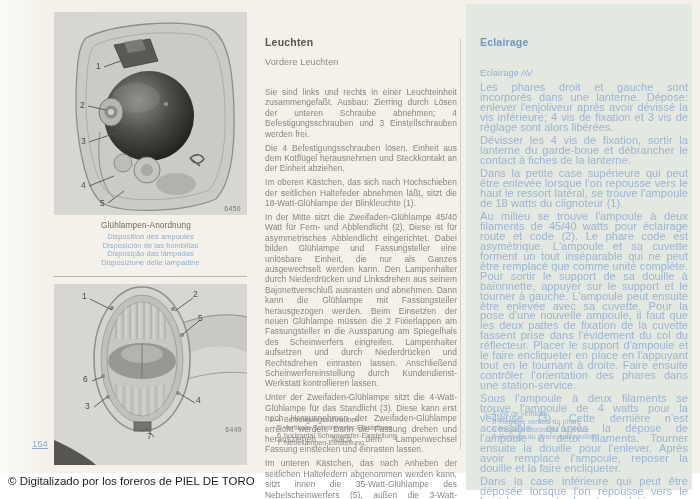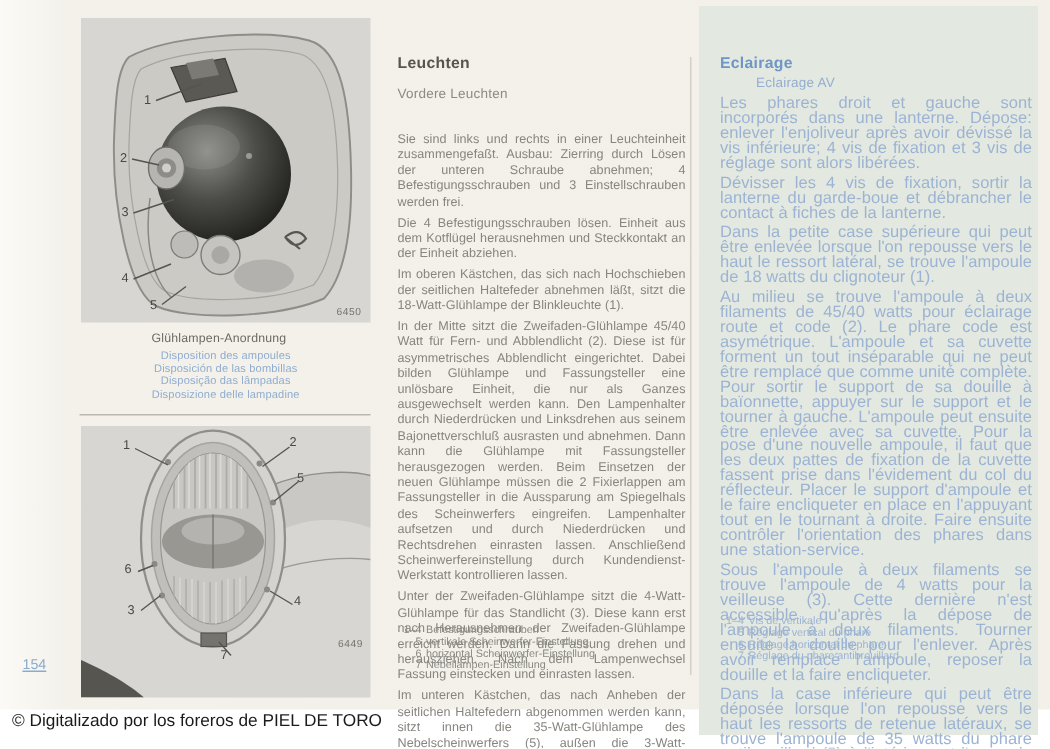--- a/index.html
+++ b/index.html
@@ -20,41 +20,41 @@
   .fig svg { position:absolute; left:0; top:0; }
   .co { position:absolute; font-size:8.5px; color:#4b4a46; line-height:8px; }
   .fig-id { position:absolute; font-size:6.8px; color:#75746c; letter-spacing:.4px; }
 
   
   .caption { position:absolute; left:53px; top:221px; width:195px; }
   .caption .title { font-size:8.2px; color:#6b6963; margin-bottom:3px; letter-spacing:.15px;padding-left:48px; }
   .caption .tr { font-size:7.4px; line-height:8.5px; color:#8fadd0; letter-spacing:.1px;text-align:center; }
   .rule { position:absolute; left:53px; top:276px; width:194px; height:1px; background:#b9b7b0; }
 
-  .page-num { position:absolute; left:15px; top:438px; font-size:9.5px; color:#8aabcd;text-decoration:underline; }
+  .page-num { position:absolute; left:32px; top:438px; font-size:9.5px; color:#8aabcd;text-decoration:underline; }
 
   
   .col-de { position:absolute; left:265px; top:36px; width:192px; }
   .col-de .head { font-size:10.5px; font-weight:bold; color:#57554f; margin-bottom:9px; letter-spacing:.2px; }
   .col-de .sub  { font-size:9px; color:#8c8a84; margin-bottom:20px; letter-spacing:.15px; }
   .col-de p { font-size:8.4px; line-height:10.4px; color:#878580; text-align:justify;
               margin-bottom:3.5px; letter-spacing:.05px; }
   .legend { position:absolute; font-size:7.2px; line-height:7.8px; }
   .legend-de { left:265px; top:416px; color:#8a8883; }
   .legend-fr { left:480px; top:410px; color:#9cb3d3; }
   .legend .row { display:flex; }
   .legend .num { width:16px; text-align:right; flex:0 0 16px; }
   .legend .lab { margin-left:3px; }
 
   .col-divider { position:absolute; left:460px; top:38px; width:1px; height:412px; background:#d2d0c9; }
 
   
   .col-fr { position:absolute; left:480px; top:36px; width:208px; }
-  .col-fr .head { font-size:10.5px; font-weight:bold; color:#6f96c4; margin-bottom:2px; letter-spacing:.2px; }
-  .col-fr .sub  { font-size:9px; color:#94add0; margin-bottom:5px; letter-spacing:.15px;margin-left:24px; }
+  .col-fr .head { font-size:10.5px; font-weight:bold; color:#6f96c4; margin-bottom:20px; letter-spacing:.2px; }
+  .col-fr .sub  { font-size:9px; color:#94add0; margin-bottom:5px; letter-spacing:.15px; }
   .col-fr p { font-size:11px; line-height:9.9px; color:#9cb3d3; text-align:justify;
               margin-bottom:3.5px; letter-spacing:.05px; }
 
   .watermark { position:absolute; left:8px; top:475px; font-size:11.5px; color:#1b1b1b; }
 </style>
 </head>
 <body>
 
 <div class="canvas">
 

